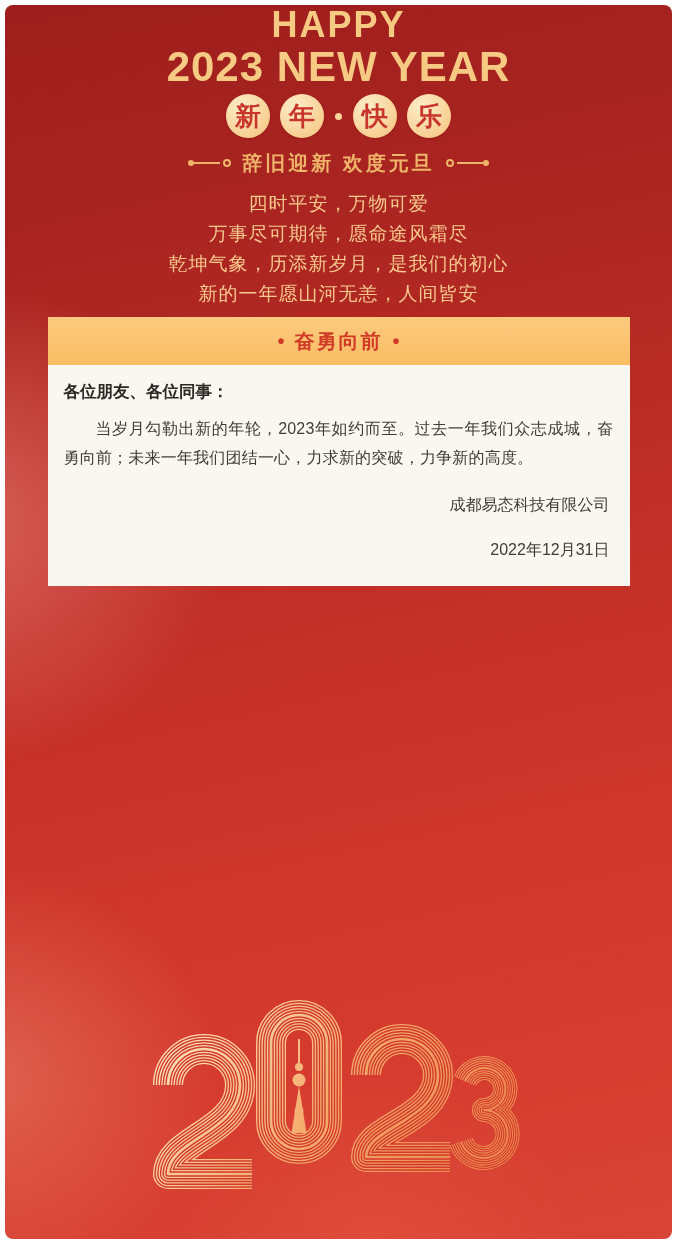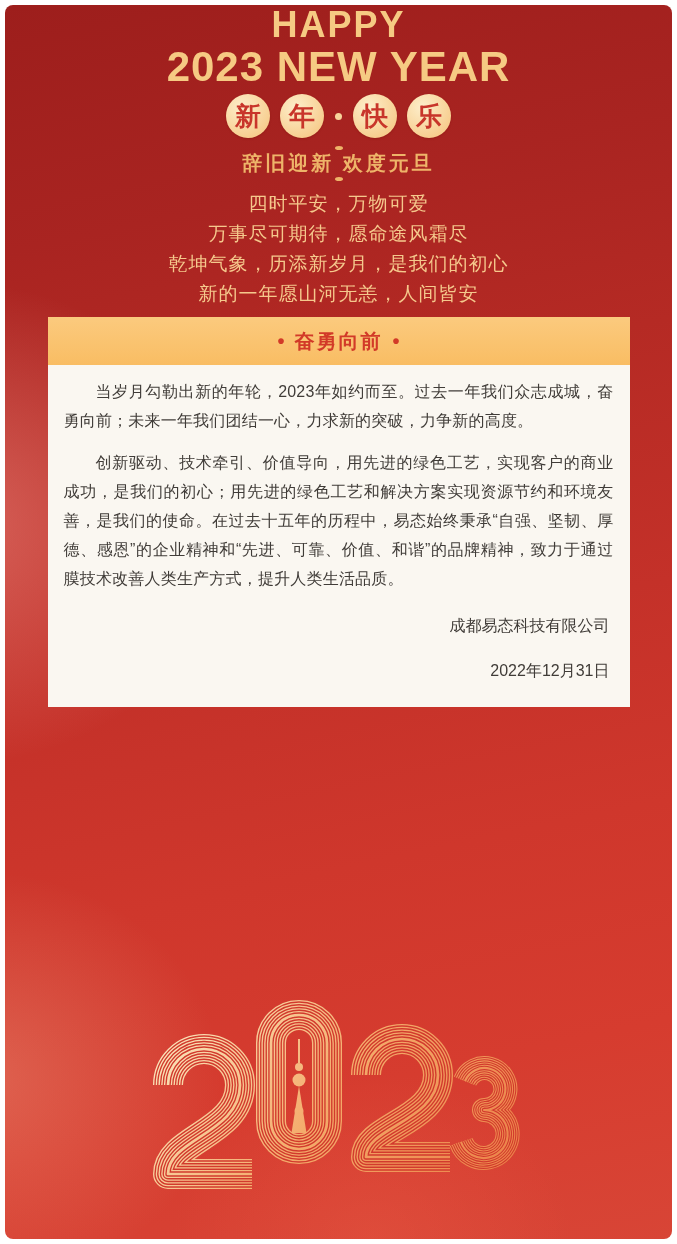--- a/index.html
+++ b/index.html
@@ -22,21 +22,21 @@
   .circles { display:flex; justify-content:center; align-items:center; margin-top:4px; height:46px; }
   .circle {
     width:44px; height:44px; border-radius:50%; margin:0 5px;
     background:radial-gradient(circle at 35% 30%, #fdeeca, #f7cd8e 75%);
     display:flex; align-items:center; justify-content:center;
     color:#c8352a; font-size:26px; font-weight:bold; line-height:1;
     box-shadow:0 1px 2px rgba(120,20,10,.35);
   }
   .circle-dot { width:7px; height:7px; border-radius:50%; background:#f7d49a; margin:0 6px; }
   
-  .ribbon { display:flex; justify-content:center; align-items:center; margin-top:12px; height:24px; color:#eeb469;flex-direction:column; }
+  .ribbon { display:flex; justify-content:center; align-items:center; margin-top:12px; height:24px; color:#eeb469; }
   .ribbon .txt { font-size:20px; font-weight:bold; letter-spacing:3px; margin:0 8px; }
   .r-dot { width:6px; height:6px; border-radius:50%; background:#eeb469; }
   .r-line { width:26px; height:2px; background:#eeb469; }
   .r-ring { width:8px; height:8px; border-radius:50%; border:2px solid #eeb469; margin:0 3px; }
   
   .poem { margin-top:14px; text-align:center; color:#f5c88c; font-size:19px; }
   .poem div { line-height:30px; letter-spacing:1px; }
   
   .card { width:582px; margin:8px auto 0 auto; background:#faf7f1; }
   .card-header {
@@ -97,22 +97,22 @@
     <div>新的一年愿山河无恙，人间皆安</div>
   </div>
 
   <section class="card">
     <div class="card-header">
       <span class="tdot">•</span>
       <span>奋勇向前</span>
       <span class="tdot">•</span>
     </div>
     <div class="card-body">
+      <p class="greeting">各位朋友、各位同事：</p>
       <p class="para">当岁月勾勒出新的年轮，2023年如约而至。过去一年我们众志成城，奋勇向前；未来一年我们团结一心，力求新的突破，力争新的高度。</p>
-      <p class="para">创新驱动、技术牵引、价值导向，用先进的绿色工艺，实现客户的商业成功，是我们的初心；用先进的绿色工艺和解决方案实现资源节约和环境友善，是我们的使命。在过去十五年的历程中，易态始终秉承“自强、坚韧、厚德、感恩”的企业精神和“先进、可靠、价值、和谐”的品牌精神，致力于通过膜技术改善人类生产方式，提升人类生活品质。</p>
       <p class="sig">成都易态科技有限公司</p>
       <p class="date">2022年12月31日</p>
     </div>
   </section>
 
   <div class="year-wrap">
     <svg id="year-svg" width="390" height="220" viewBox="0 0 390 220" aria-hidden="true">
       <defs>
         <linearGradient id="dg" gradientUnits="userSpaceOnUse" x1="40" y1="0" x2="370" y2="230">
           <stop offset="0" stop-color="#fbe7c0"></stop>

